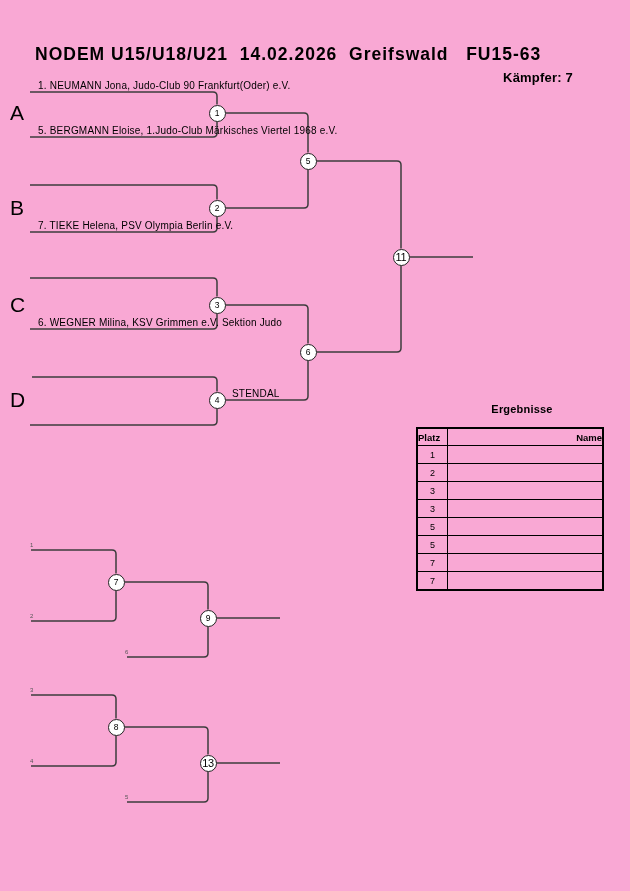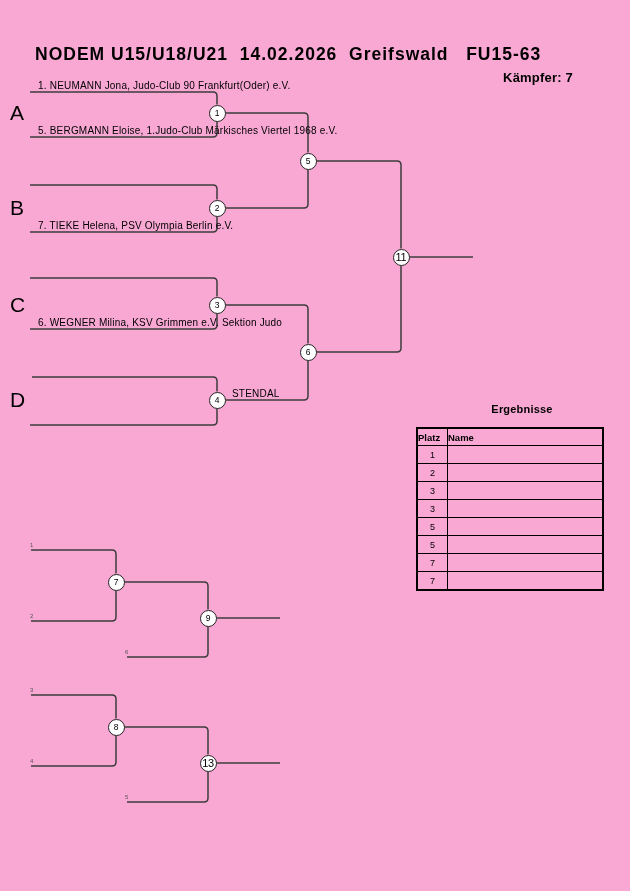--- a/index.html
+++ b/index.html
@@ -36,21 +36,21 @@
     text-align:center;font-size:11px;font-weight:bold;height:24px;letter-spacing:.2px;
   }
   table.results{
     width:188px;border-collapse:collapse;border:2px solid #000;table-layout:fixed;
   }
   table.results th,table.results td{
     border:1px solid #000;padding:0;overflow:hidden;margin-top:10px;
   }
   table.results th{height:16px;font-size:9.5px;font-weight:bold;}
   th.platz-h{width:29px;text-align:left;padding-left:3px;}
-  th.name-h{text-align:left;}
+  th.name-h{text-align:right;}
   table.results td{height:17px;font-size:9px;}
   td.platz-c{text-align:center;}
 </style>
 </head>
 <body>
 
 <div id="page">
 
   <div id="title" class="abs">NODEM U15/U18/U21  14.02.2026  Greifswald   FU15-63</div>
   <div id="fighters" class="abs">Kämpfer: 7</div>

